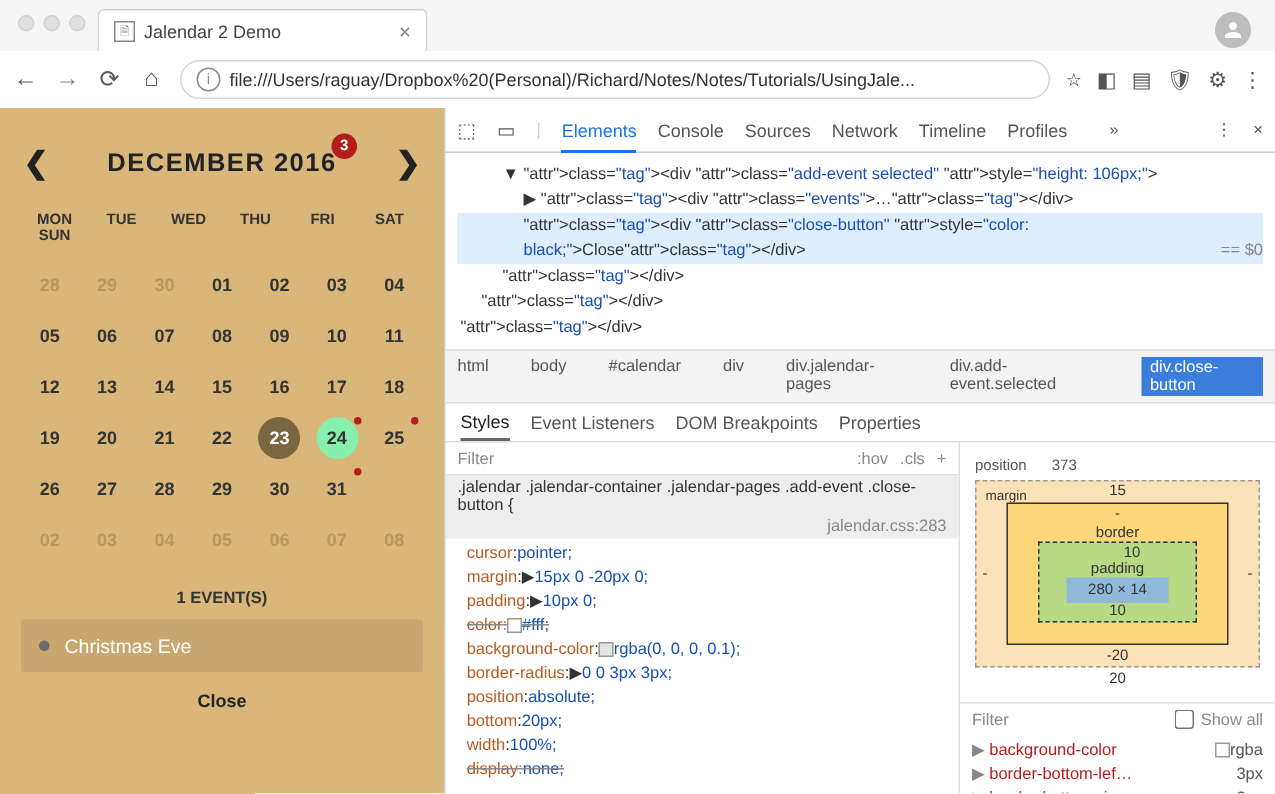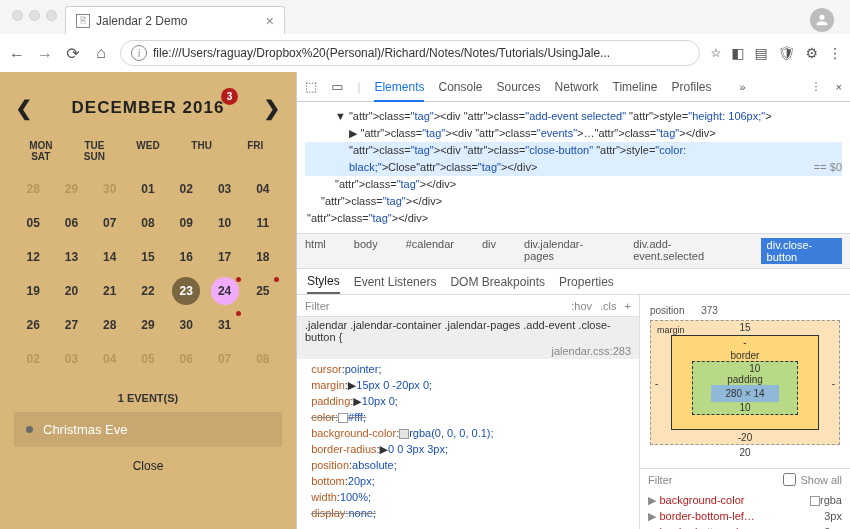--- a/index.html
+++ b/index.html
@@ -23,31 +23,31 @@
 .addr-icons { display:flex; gap:10px; color:#555; font-size:14px; align-items:center; }
 .addr-icons span { display:inline-flex; }
 
 
 .content { display:flex; height:457px; }
 .left { width:296px; background:#d9b77a; padding:16px 14px; display:flex; flex-direction:column; }
 .cal-head { display:flex; align-items:center; justify-content:space-between; padding:8px 0 14px; }
 .cal-head .arrow { font-size:20px; font-weight:bold; color:#222; width:20px; text-align:center; }
 .cal-title { font-size:17px; font-weight:bold; letter-spacing:1px; color:#222; position:relative; }
 .badge { position:absolute; top:-10px; right:-14px; background:#b51d1d; color:#fff; width:17px; height:17px; border-radius:50%; font-size:10px; display:flex; align-items:center; justify-content:center; font-weight:bold; }
-.dow { display:grid; grid-template-columns:repeat(5,1fr); text-align:center; font-size:10px; font-weight:bold; color:#333; padding:6px 0 10px; }
+.dow { display:grid; grid-template-columns:repeat(6,1fr); text-align:center; font-size:10px; font-weight:bold; color:#333; padding:6px 0 10px; }
 .days { display:grid; grid-template-columns:repeat(7,1fr); text-align:center; }
 .day { height:34px; display:flex; align-items:center; justify-content:center; font-size:12px; font-weight:bold; color:#333; position:relative; }
 .day.muted { color:#b8975d; }
 .day.sel-dark { background:#7a6640; color:#fff; border-radius:50%; width:28px; height:28px; margin:auto; }
-.day.sel-light { background:#f0abfc; color:#333; border-radius:50%; width:28px; height:28px; margin:auto; }
+.day.sel-light { background:#86efac; color:#333; border-radius:50%; width:28px; height:28px; margin:auto; }
 .day .dot { position:absolute; top:3px; right:3px; width:5px; height:5px; background:#b51d1d; border-radius:50%; }
 .event-block { margin-top:8px; text-align:center; font-size:11px; font-weight:bold; color:#333; padding:8px 0; }
 .event-item { background:rgba(0,0,0,0.08); padding:10px 12px; font-size:13px; color:#fff; text-align:left; border-radius:2px; display:flex; align-items:center; }
 .event-item::before { content:''; width:7px; height:7px; background:#6b6b6b; border-radius:50%; margin-right:10px; }
-.close-btn { text-align:center; font-weight:normal; font-size:12px; padding:12px 0 4px; color:#222; }
+.close-btn { text-align:center; font-weight:bold; font-size:12px; padding:12px 0 4px; color:#222; }
 
 
 .dt { flex:1; display:flex; flex-direction:column; border-left:1px solid #ccc; background:#fff; font-size:11px; }
 .dt-top { height:30px; display:flex; align-items:center; border-bottom:1px solid #ccc; padding:0 8px; gap:14px; color:#555; }
 .dt-top .ic { font-size:13px; }
 .dt-top .tab-dt { font-size:12px; }
 .dt-top .tab-dt.active { color:#1a73e8; border-bottom:2px solid #1a73e8; padding-bottom:6px; margin-bottom:-7px; }
 .dt-top .spacer { flex:1; }
 .dt-elems { padding:6px 8px; font-family:Menlo,monospace; font-size:11px; line-height:17px; }
 .dt-elems .hl { background:#dceeff; }

